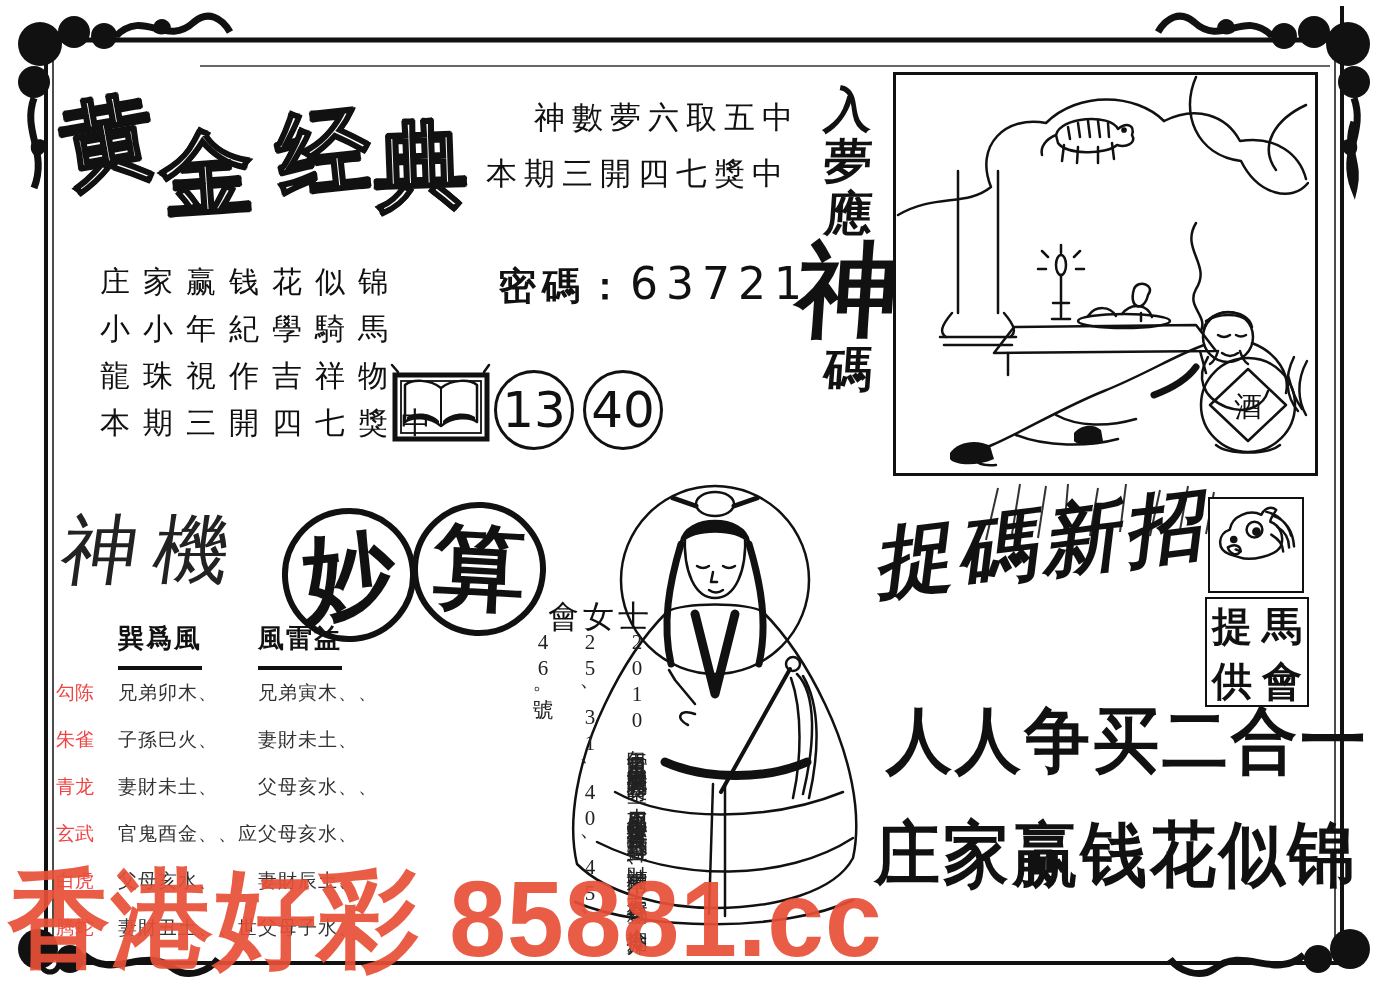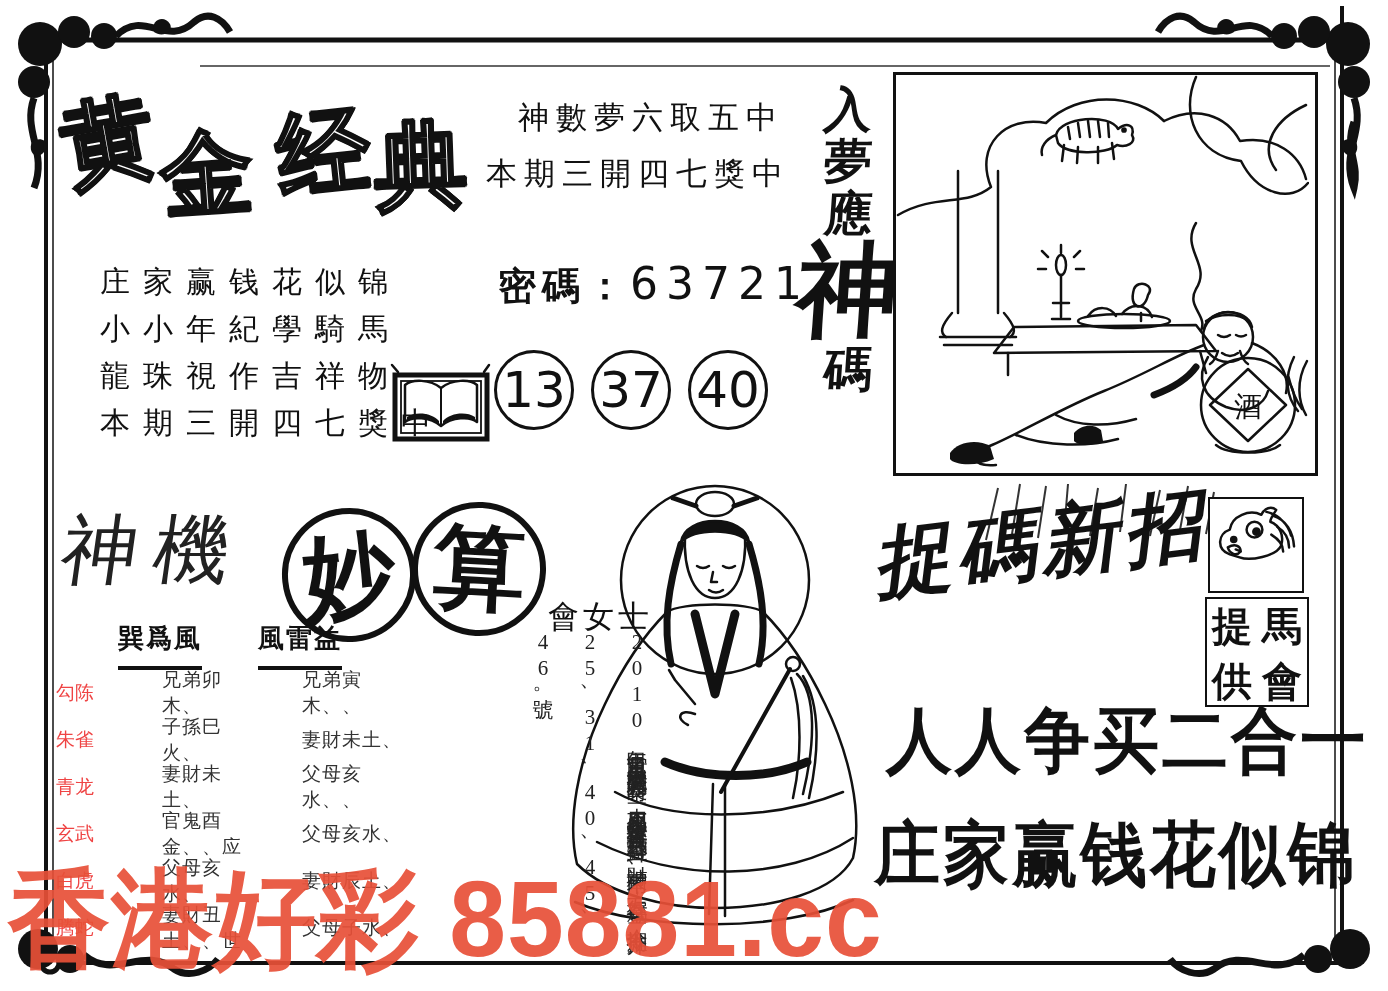--- a/index.html
+++ b/index.html
@@ -22,26 +22,26 @@
     -webkit-text-stroke:2.5px #111;
     text-shadow:2px 0 #111,-2px 0 #111,0 2px #111,0 -2px #111;}
   #gc-title .c0{transform:rotate(-10deg) translateY(2px);}
   #gc-title .c1{transform:rotate(-4deg) translateY(34px);margin-left:4px;}
   #gc-title .c2{transform:rotate(-6deg) translateY(14px);margin-left:26px;}
   #gc-title .c3{transform:rotate(-2deg) translateY(26px);margin-left:6px;}
 
   #poem{left:100px;top:258px;z-index:3;font-size:30px;line-height:47px;letter-spacing:13px;white-space:nowrap;}
 
   #dream{left:486px;top:90px;z-index:3;font-size:31px;line-height:56px;letter-spacing:7px;white-space:nowrap;}
-  #dream .l0{margin-left:32px;}
+  #dream .l0{margin-left:48px;}
   #password{left:498px;top:258px;z-index:3;font-size:38px;white-space:nowrap;}
   #password .lab{font-weight:700;letter-spacing:6px;margin-top:8px;}
   #password .val{font-family:"DejaVu Sans",sans-serif;font-size:44px;letter-spacing:8px;}
 
-  #balls{left:494px;top:350px;z-index:3;display:flex;gap:17px;}
+  #balls{left:494px;top:370px;z-index:3;display:flex;gap:9px;}
   .ball{width:74px;height:74px;border:3px solid #111;border-radius:50%;
         display:flex;align-items:center;justify-content:center;
         font-family:"DejaVu Sans",sans-serif;font-size:50px;}
 
   #vtitle{left:800px;top:84px;width:96px;height:352px;z-index:3;display:flex;flex-direction:column;
           align-items:center;justify-content:flex-start;font-weight:700;}
   #vtitle span{line-height:1.08;font-size:48px;transform:skewX(-4deg);}
   #vtitle .big{font-size:102px;line-height:1.02;}
 
   #dream-pic{left:893px;top:72px;width:419px;height:398px;border:3px solid #111;z-index:3;background:#fff;}
@@ -54,21 +54,21 @@
   #circ2{left:412px;top:502px;transform:rotate(3deg);}
   #author{left:548px;top:596px;z-index:4;font-size:31px;font-weight:400;letter-spacing:4px;}
 
   
   #hex-table{left:56px;top:622px;z-index:3;display:grid;
              grid-template-columns:62px 140px 160px;grid-auto-rows:47px;align-items:center;}
   #hex-table .hdr{font-family:"Liberation Sans","DejaVu Sans",sans-serif;font-weight:900;
                   font-size:26px;letter-spacing:2px;border-bottom:4px solid #111;
                   justify-self:start;padding-bottom:10px;}
   #hex-table .lbl{font-size:19px;color:#ef4444;}
-  #hex-table .cel{font-size:19px;color:#333;letter-spacing:1px;margin-left:44px;}
+  #hex-table .cel{font-size:19px;color:#333;letter-spacing:1px;}
 
   #fortune{left:408px;top:630px;width:252px;height:350px;z-index:3;
            writing-mode:vertical-rl;text-orientation:upright;
            font-size:21px;line-height:47px;letter-spacing:2px;color:#222;}
 
   #deity{left:545px;top:462px;width:335px;height:500px;z-index:2;}
 
   
   #trick{left:872px;top:492px;width:340px;z-index:3;font-size:78px;font-weight:700;font-style:italic;
          letter-spacing:6px;transform:rotate(-7deg);white-space:nowrap;}
@@ -159,21 +159,20 @@
     <div class="l0">神數夢六取五中</div>
     <div>本期三開四七獎中</div>
   </div>
 
   <div id="password" class="abs">
     <span class="lab">密碼：</span><span class="val">63721</span>
   </div>
 
   <div id="balls" class="abs">
     <div class="ball">13</div>
-    <div class="ball">37</div>
     <div class="ball">40</div>
   </div>
 
   <div id="vtitle" class="abs">
     <span>入</span>
     <span>夢</span>
     <span>應</span>
     <span class="big">神</span>
     <span>碼</span>
   </div>

